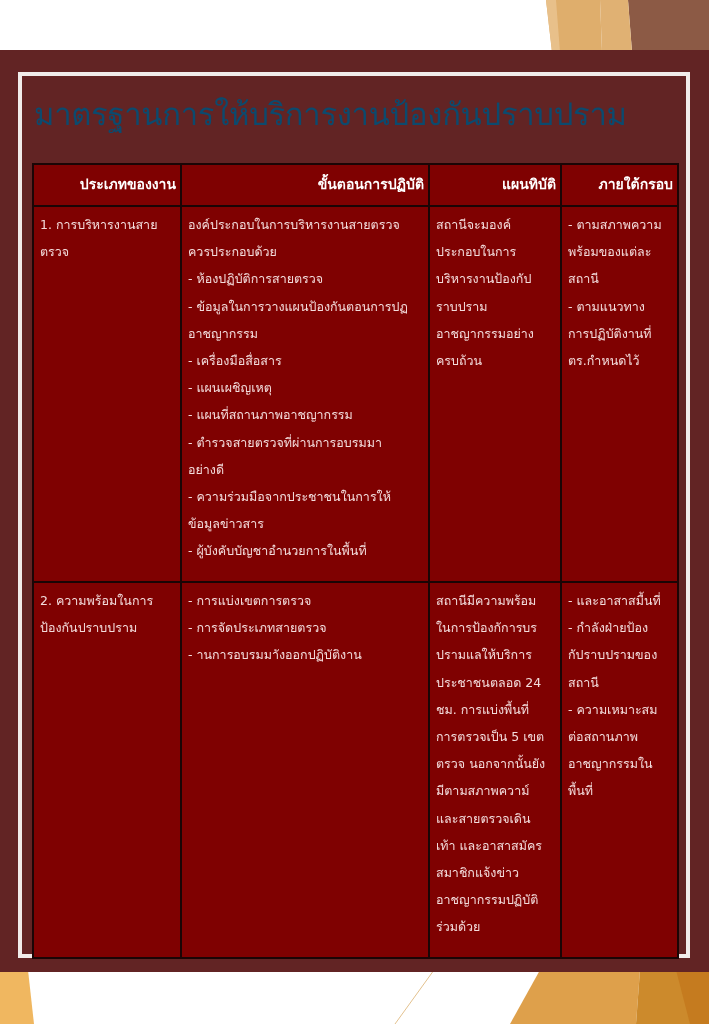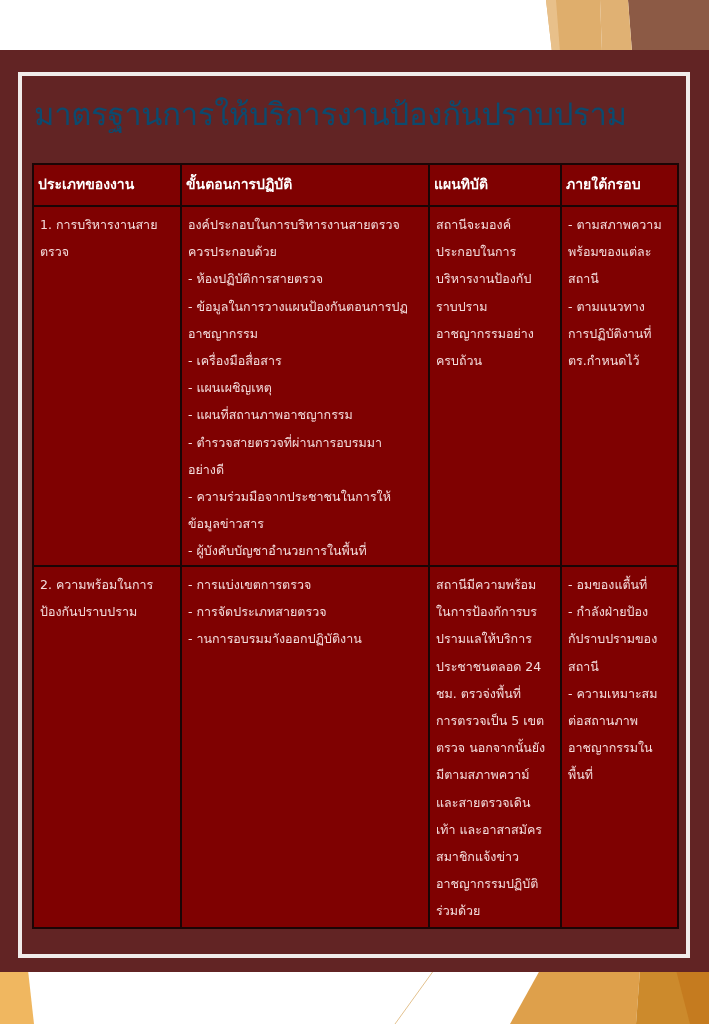--- a/index.html
+++ b/index.html
@@ -24,26 +24,26 @@
   }
   table.std {
     position: absolute; left: 32px; top: 163px; width: 645px; height: 766px;
     border-collapse: collapse; table-layout: fixed;
     background: #7f0101;
   }
   table.std th, table.std td {
     border: 2px solid #1a0505;
     color: #f3dcdc;
     font-size: 12.5px; line-height: 27.2px;
-    vertical-align: top; padding: 4px 6px 0 6px;
+    vertical-align: top; padding: 4px 6px 16px 6px;
     overflow: hidden;
   }
   table.std th {
     color: #ffffff; font-weight: bold; font-size: 14px;
-    text-align: left; vertical-align: middle; height: 40px; padding: 0 4px;
+    text-align: right; vertical-align: middle; height: 40px; padding: 0 4px;
   }
   .line { display: block; white-space: nowrap; }
   .row-1 td { height: 354px; }
 </style>
 </head>
 <body>
 
 <svg class="deco" style="left:0;top:0" width="709" height="60">
   <polygon points="546,0 600,0 602,52 552,52" fill="#dfae6c"></polygon>
   <polygon points="546,0 556,0 560,52 552,52" fill="#e8c08a"></polygon>
@@ -124,32 +124,32 @@
       <td>
         <span class="line">- การแบ่งเขตการตรวจ</span>
         <span class="line">- การจัดประเภทสายตรวจ</span>
         <span class="line">- านการอบรมมาังออกปฏิบัติงาน</span>
       </td>
       <td>
         <span class="line">สถานีมีความพร้อม</span>
         <span class="line">ในการป้องกัการบร</span>
         <span class="line">ปรามแลให้บริการ</span>
         <span class="line">ประชาชนตลอด 24</span>
-        <span class="line">ชม. ตรวจ่งพื้นที่</span>
+        <span class="line">ชม. การแบ่งพื้นที่</span>
         <span class="line">การตรวจเป็น 5 เขต</span>
         <span class="line">ตรวจ นอกจากนั้นยัง</span>
         <span class="line">มีตามสภาพความ์</span>
         <span class="line">และสายตรวจเดิน</span>
         <span class="line">เท้า และอาสาสมัคร</span>
         <span class="line">สมาชิกแจ้งข่าว</span>
         <span class="line">อาชญากรรมปฏิบัติ</span>
         <span class="line">ร่วมด้วย</span>
       </td>
       <td>
-        <span class="line">- อมของแตื้นที่</span>
+        <span class="line">- และอาสาสมื้นที่</span>
         <span class="line">- กำลังฝ่ายป้อง</span>
         <span class="line">กัปราบปรามของ</span>
         <span class="line">สถานี</span>
         <span class="line">- ความเหมาะสม</span>
         <span class="line">ต่อสถานภาพ</span>
         <span class="line">อาชญากรรมใน</span>
         <span class="line">พื้นที่</span>
       </td>
     </tr>
   </tbody>

